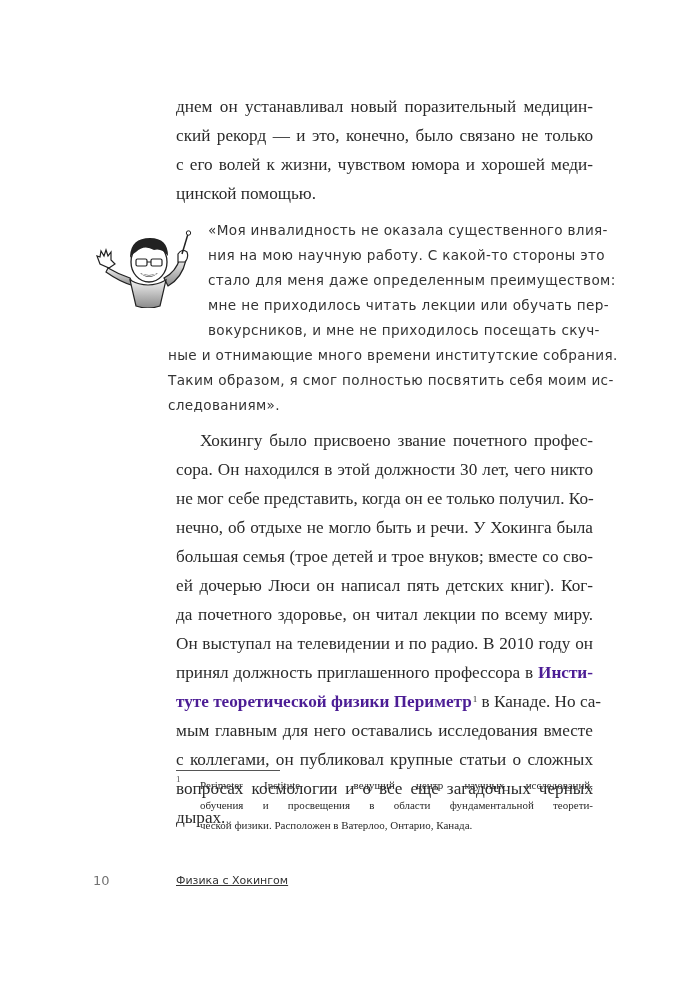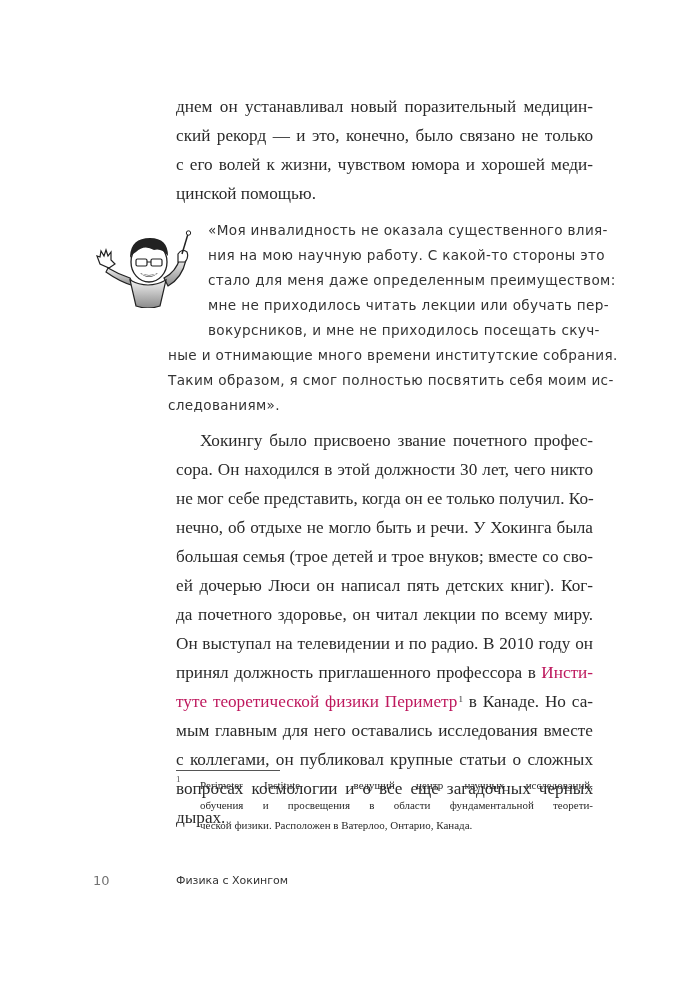--- a/index.html
+++ b/index.html
@@ -9,27 +9,27 @@
   .serif { font-family: "Liberation Serif", "DejaVu Serif", serif; color: #2a2a2a; }
   .sans { font-family: "DejaVu Sans", "Liberation Sans", sans-serif; color: #333; }
   .body-text { font-size: 17.2px; line-height: 29px; }
   .line { display: block; white-space: nowrap; text-align: justify; text-align-last: justify; }
   .line.last { text-align-last: left; }
   .p1 { top: 92px; }
   .quote { position: absolute; left: 168px; top: 218px; width: 417px; font-size: 13.6px; line-height: 25px; letter-spacing: 0.35px; }
   .quote .ind { padding-left: 40px; }
   .p2 { top: 426px; }
   .p2 .first { padding-left: 24px; }
-  b { font-weight: normal; color: #be185d; }
+  b { font-weight: bold; color: #4c1d95; }
   sup { font-size: 9px; vertical-align: top; position: relative; top: -2px; margin-left: 1px; }
   .fn-rule { position: absolute; left: 176px; top: 770px; width: 104px; height: 1px; background: #555; }
   .footnote { position: absolute; left: 200px; top: 775px; width: 393px; font-size: 11px; line-height: 20px; }
   .fn-mark { position: absolute; left: 176px; top: 774px; font-size: 9px; color: #555; font-family: "Liberation Serif", serif; }
   .footer-num { position: absolute; left: 93px; top: 873px; font-size: 13px; color: #737373; font-family: "DejaVu Sans", sans-serif; }
-  .footer-title { position: absolute; left: 176px; top: 874px; font-size: 11px; color: #333; font-family: "DejaVu Sans", sans-serif; }
+  .footer-title { position: absolute; left: 176px; top: 874px; font-size: 11px; color: #333; font-family: "DejaVu Sans", sans-serif; text-decoration: underline; }
   .illus { position: absolute; left: 94px; top: 228px; width: 106px; height: 80px; }
 </style>
 </head>
 <body>
 
 <div class="page">
 
   <div class="col serif body-text p1">
     <span class="line">днем он устанавливал новый поразительный медицин-</span>
     <span class="line">ский рекорд — и это, конечно, было связано не только</span>

